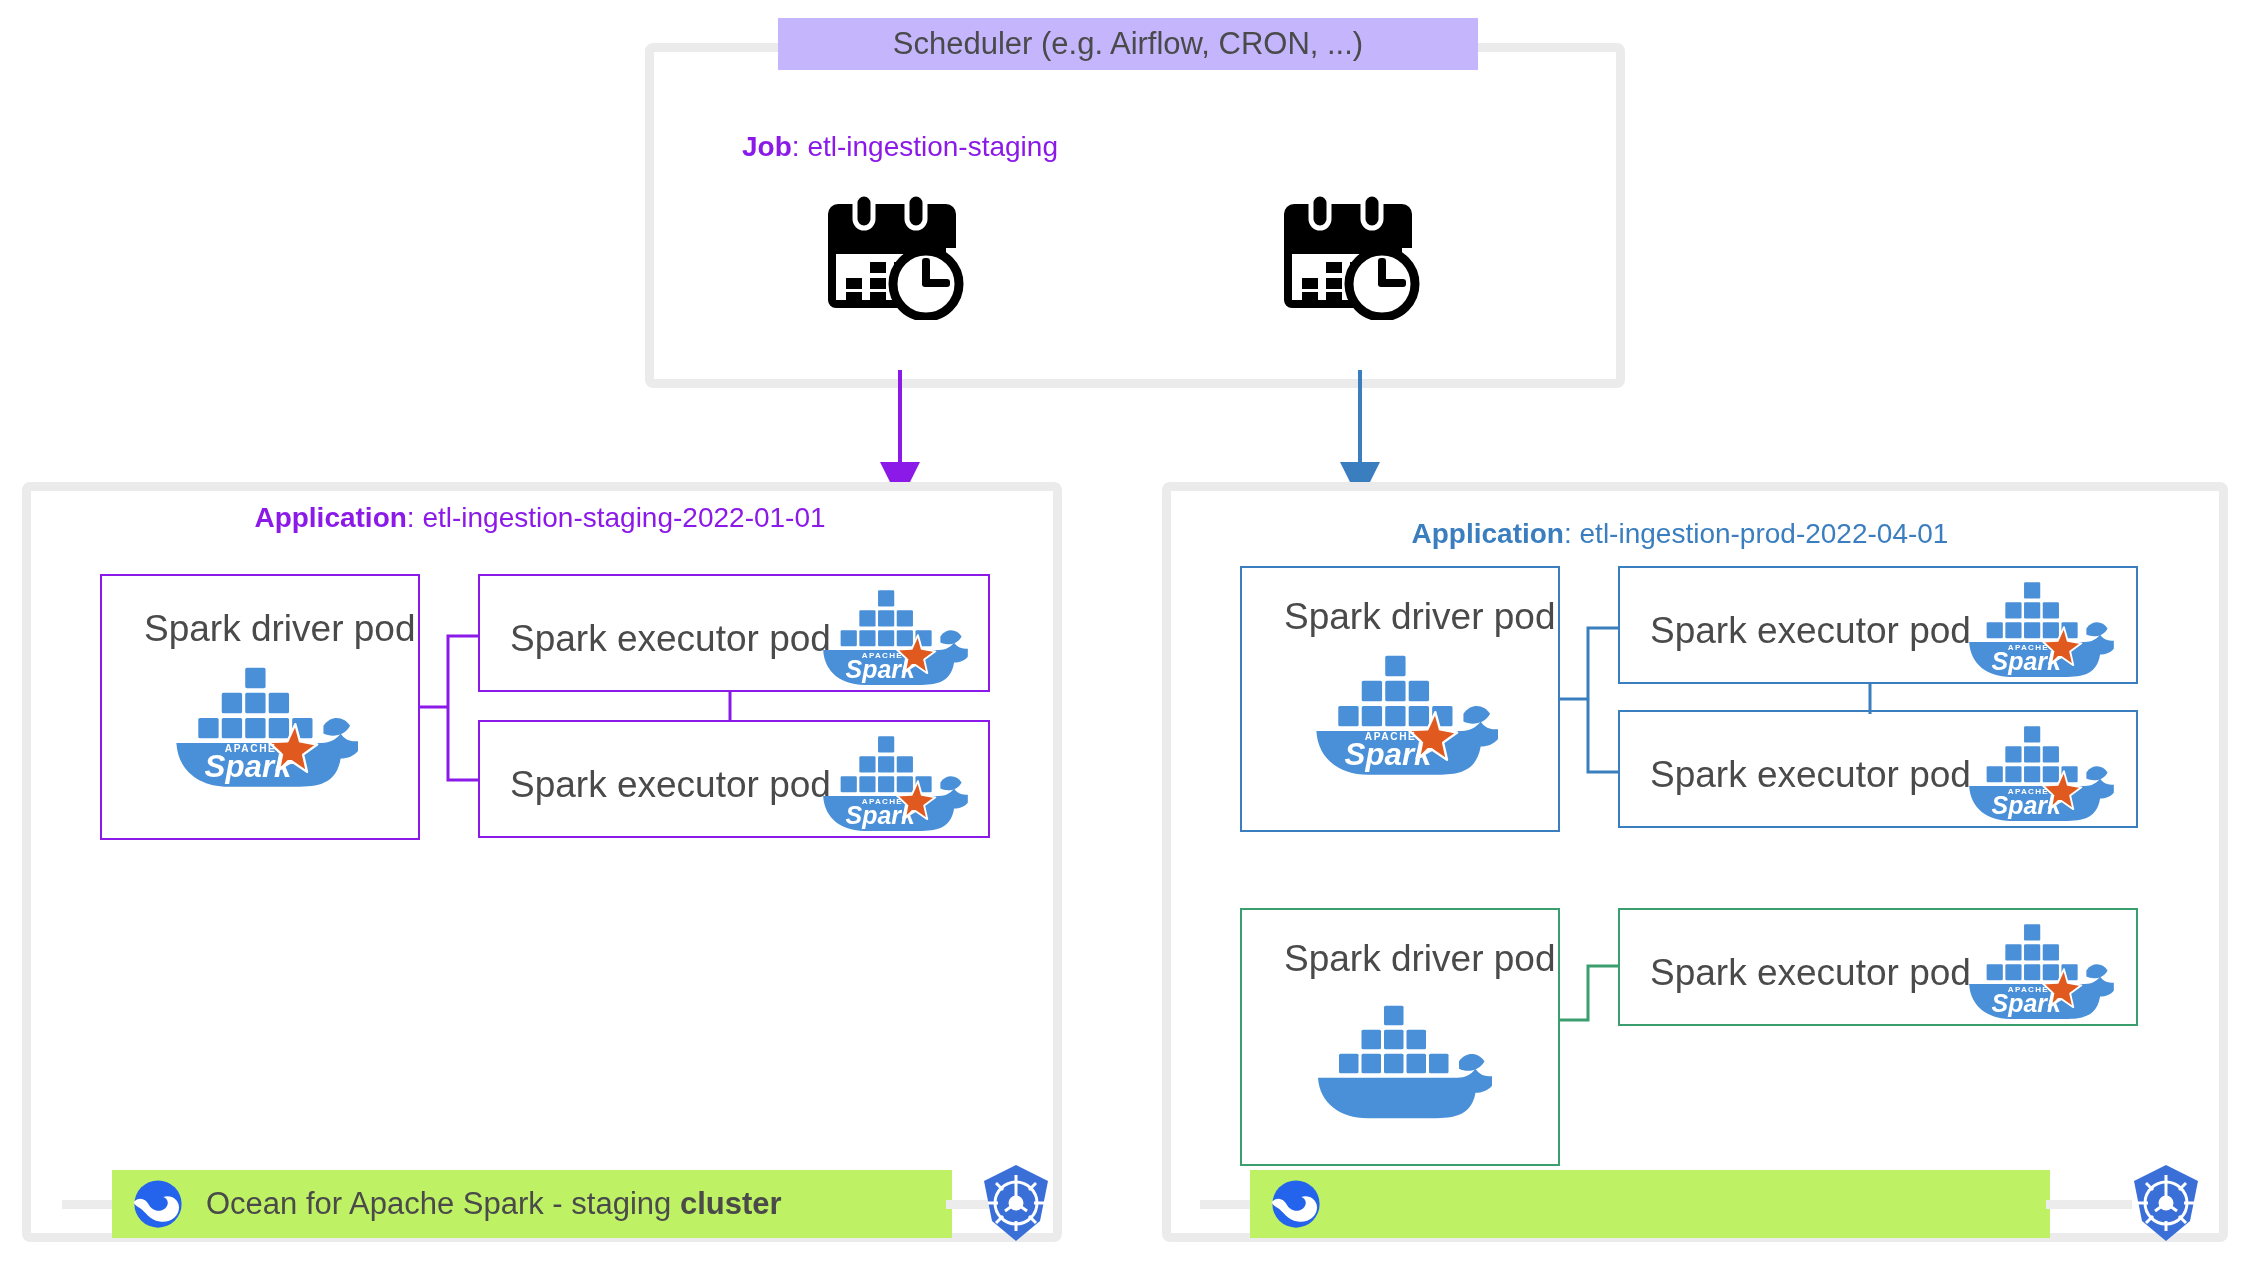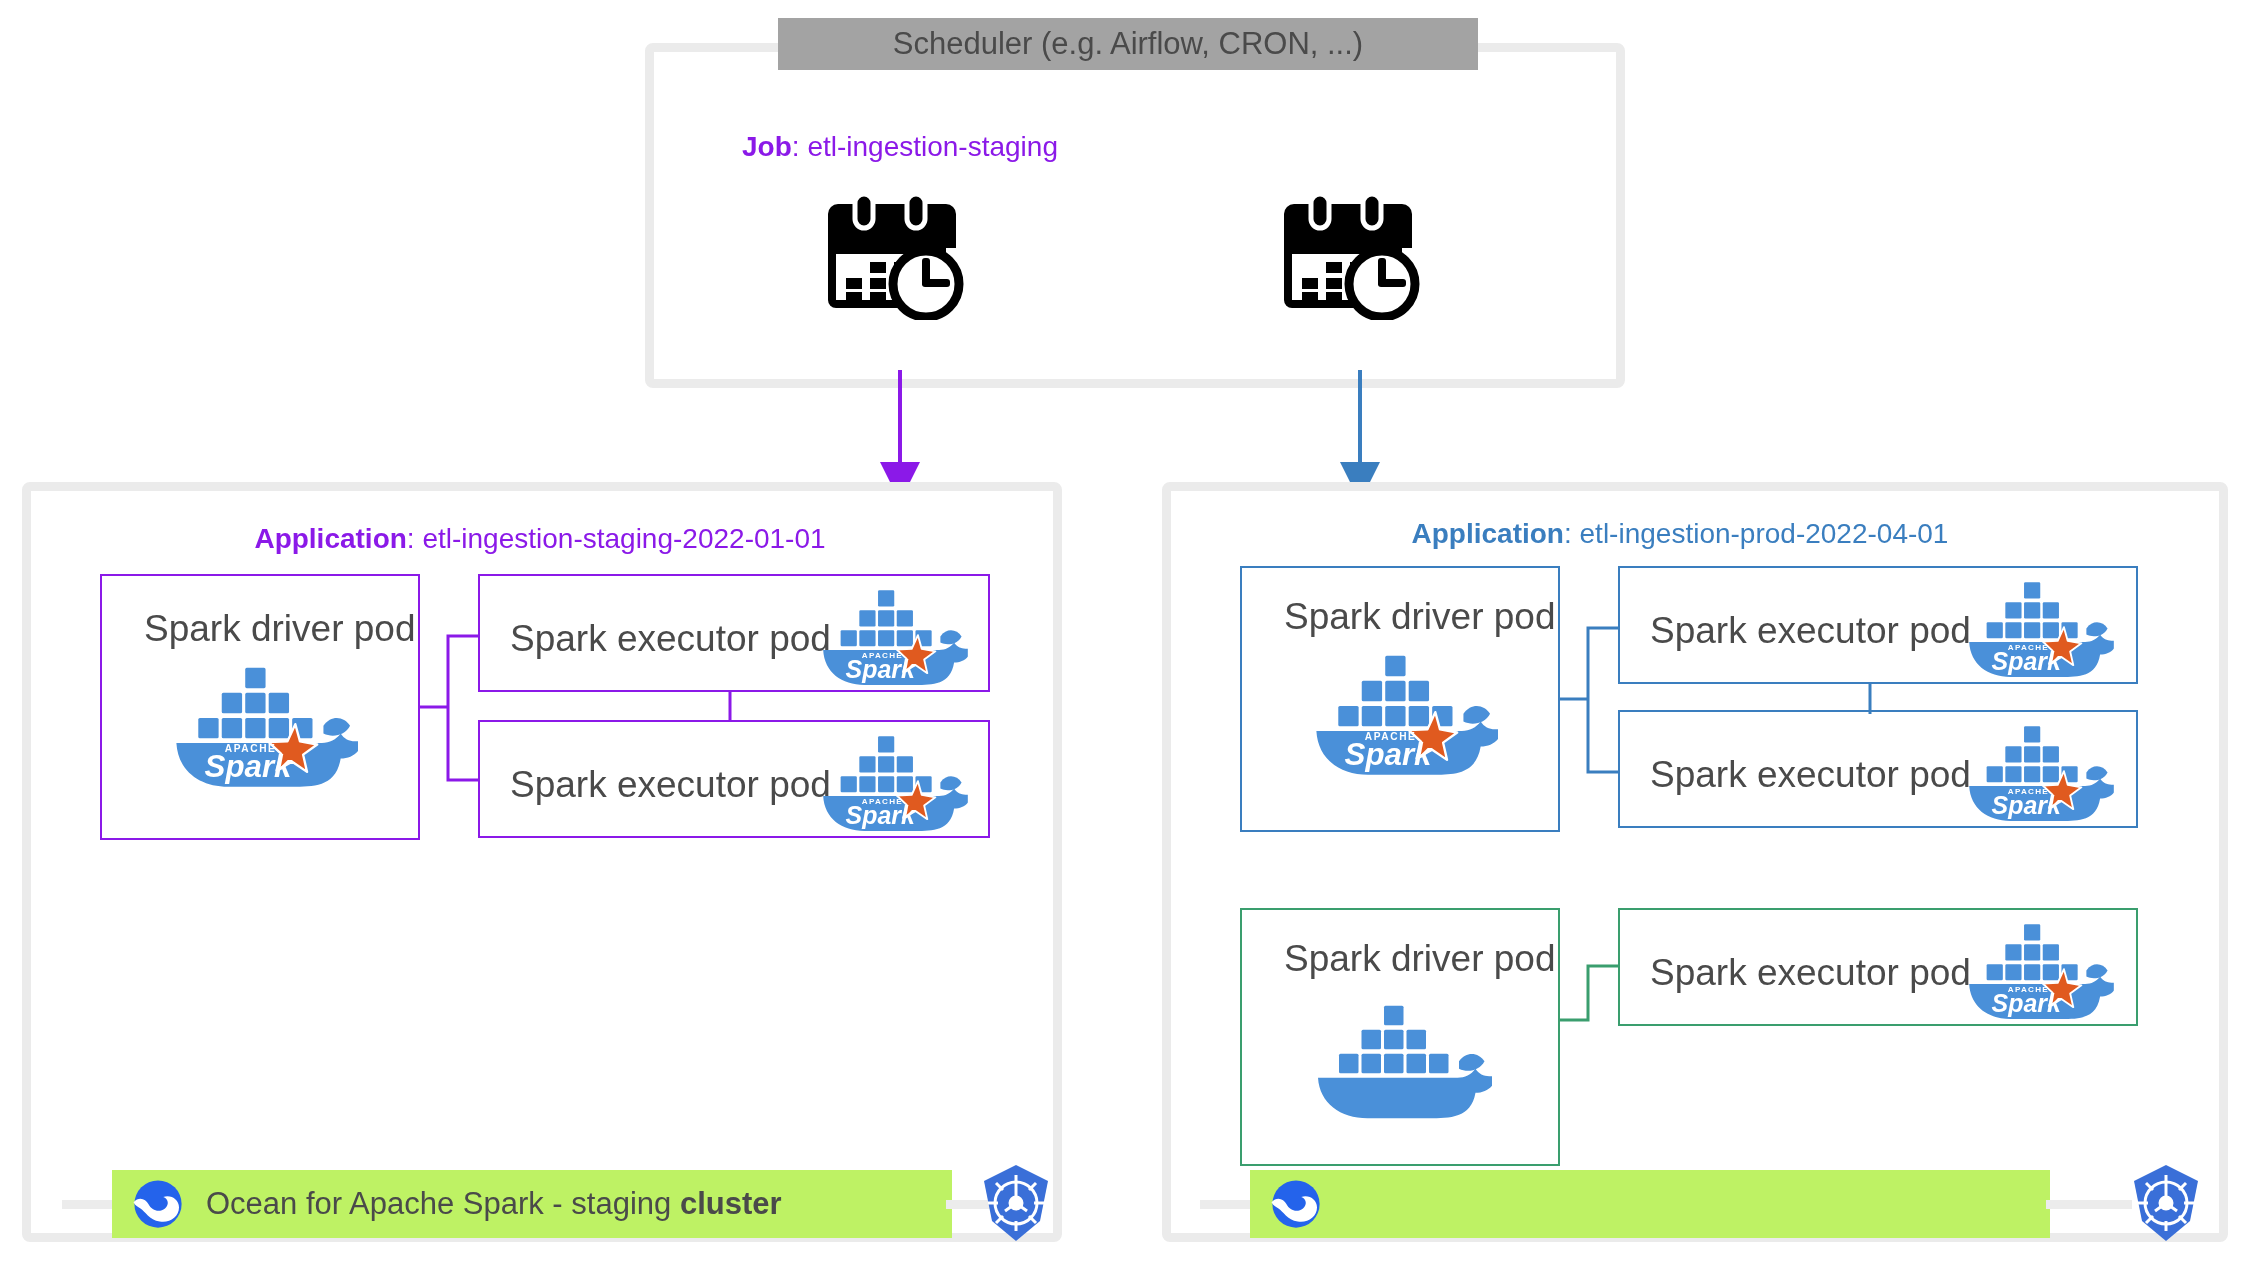--- a/index.html
+++ b/index.html
@@ -13,21 +13,21 @@
   .canvas{position:absolute;left:0;top:0;width:2248px;height:1262px;}
 
   
   .scheduler-box{
     position:absolute;left:645px;top:43px;width:980px;height:345px;
     border:9px solid #ebebeb;border-radius:8px;box-sizing:border-box;
     background:#ffffff;
   }
   .scheduler-title{
     position:absolute;left:778px;top:18px;width:700px;height:52px;
-    background:#a3a3a3;color:#4a4a4a;
+    background:#c4b5fd;color:#4a4a4a;
     font-size:31px;line-height:52px;text-align:center;
     white-space:nowrap;
   }
   .job-label{
     position:absolute;font-size:28px;white-space:nowrap;text-align:center;
   }
   .job-label b{font-weight:bold;}
   .job-staging{left:700px;top:131px;width:400px;color:#8B19E8;}
   .job-prod{left:1170px;top:131px;width:360px;color:#3A7EBF;}
 
@@ -63,21 +63,21 @@
   .k8s-logo{position:absolute;width:76px;height:80px;}
   .k8s-staging{left:978px;top:1163px;}
   .k8s-prod{left:2128px;top:1163px;}
   .foot-connector{position:absolute;height:9px;background:#ececec;}
 
   
   .app-title{
     position:absolute;font-size:28px;white-space:nowrap;text-align:center;
   }
   .app-title b{font-weight:bold;}
-  .app-staging{left:110px;top:523px;width:860px;color:#8B19E8;}
+  .app-staging{left:110px;top:502px;width:860px;color:#8B19E8;}
   .app-prod{left:1230px;top:518px;width:900px;color:#3A7EBF;}
   .app-notebook{left:1230px;top:862px;width:900px;color:#3A9E6E;}
 
   
   .pod{
     position:absolute;box-sizing:border-box;background:#ffffff;
     border:2.5px solid #000;
   }
   .pod .pod-label{
     position:absolute;color:#4a4a4a;font-size:37px;white-space:nowrap;

